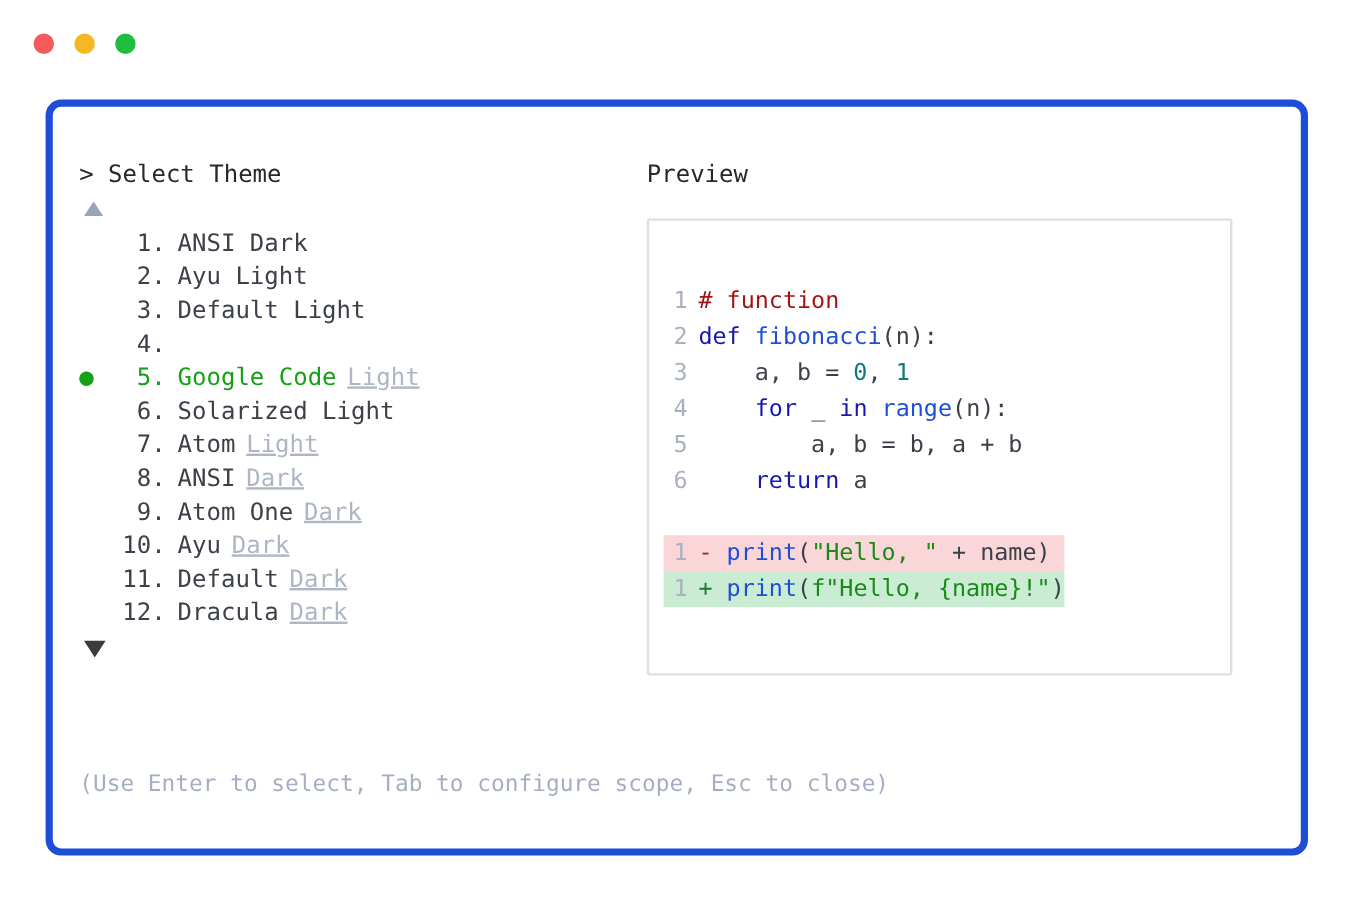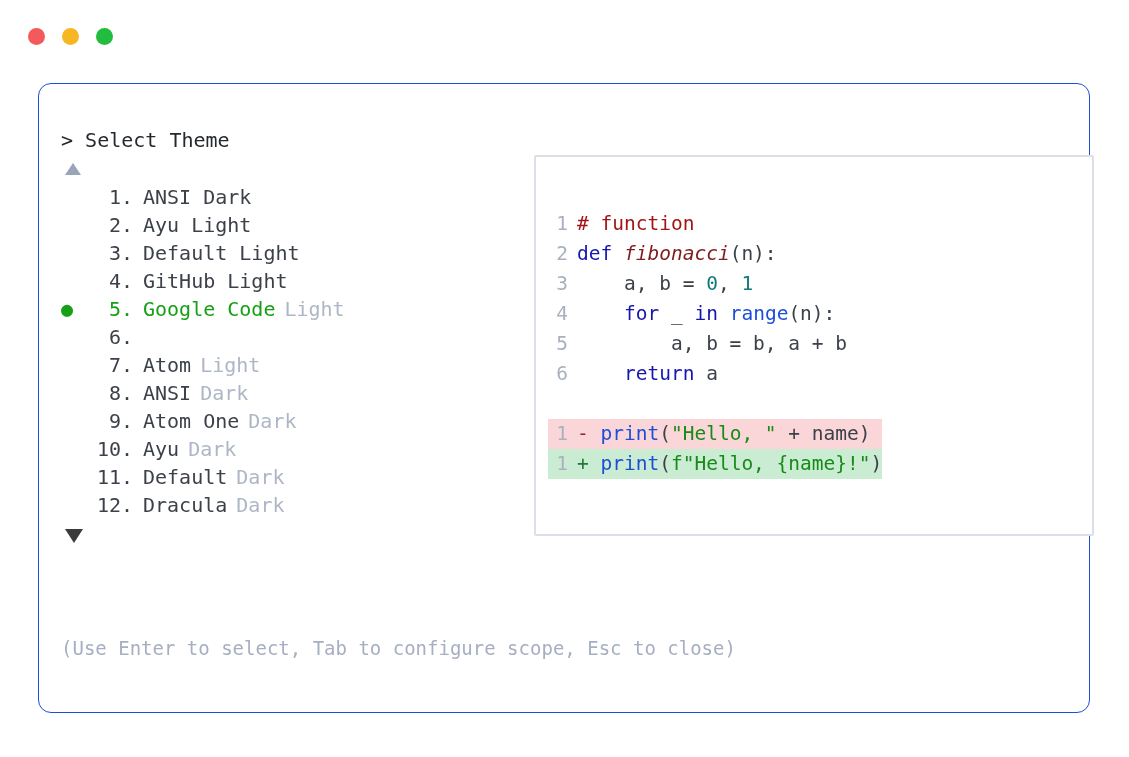--- a/index.html
+++ b/index.html
@@ -35,21 +35,21 @@
 
   
   #app-card {
     position: absolute;
     left: 38px;
     top: 83px;
     width: 1052px;
     height: 630px;
     box-sizing: border-box;
     background: #ffffff;
-    border: 1px solid #1d4ed8;
+    border: 6px solid #1d4ed8;
     border-radius: 13px;
   }
 
   
   .card-inner {
     position: relative;
     width: 100%;
     height: 100%;
   }
 
@@ -112,20 +112,21 @@
     text-align: right;
     color: #3c4149;
   }
   .row-name {
     color: #3c4149;
     padding-left: 10px;
   }
   .row-variant {
     padding-left: 9px;
     color: #3c4149;
+    text-decoration: underline;
   }
   .theme-row.selected .row-index,
   .theme-row.selected .row-name { color: #15a015; }
   .variant-muted { color: #aeb6c6 !important; }
 
   #help-line {
     position: absolute;
     left: 22px;
     top: 553px;
     font-size: 19px;
@@ -142,21 +143,21 @@
     width: 530px;
   }
   #preview-title {
     font-size: 20px;
     line-height: 22px;
     color: #24292e;
     white-space: pre;
   }
   #code-box {
     margin-top: 26px;
-    width: 560px;
+    width: 488px;
     height: 381px;
     box-sizing: border-box;
     background: #ffffff;
     border: 2px solid #dcdfe6;
     border-radius: 2px;
     position: relative;
   }
   #code-lines {
     position: absolute;
     left: 12px;
@@ -175,21 +176,21 @@
     width: 20px;
     text-align: right;
     color: #a9b1c0;
     margin-right: 9px;
   }
   .code-line.blank { height: 30px; }
 
   
   .tok-comment  { color: #a31515; }
   .tok-keyword  { color: #1616b0; margin-top: 21px; }
-  .tok-func     { color: #7f1d1d; font-style: italic; }
+  .tok-func     { color: #1d4ed8; }
   .tok-builtin  { color: #1d4ed8; }
   .tok-num      { color: #0f7a7a; }
   .tok-plain    { color: #3c4149; }
   .tok-str      { color: #178a17; }
 
   .diff-del { background: #fbd6d9; }
   .diff-add { background: #c9ecd3; }
   .diff-del .ln, .diff-add .ln { background: transparent; }
   .diff-mark-del { color: #8a2a4a; }
   .diff-mark-add { color: #1b7a35; }
@@ -209,36 +210,37 @@
     <div id="theme-picker">
 
       <div id="prompt-line"><span id="prompt-caret">&gt;</span> <span>Select Theme</span></div>
 
       <div id="scroll-up-arrow"></div>
 
       <div id="theme-list">
           <div class="theme-row"><span class="row-bullet"></span><span class="row-index">1.</span><span class="row-name">ANSI Dark</span></div>
           <div class="theme-row"><span class="row-bullet"></span><span class="row-index">2.</span><span class="row-name">Ayu Light</span></div>
           <div class="theme-row"><span class="row-bullet"></span><span class="row-index">3.</span><span class="row-name">Default Light</span></div>
-          <div class="theme-row"><span class="row-bullet"></span><span class="row-index">4.</span><span class="row-name">GitHub Light</span></div>
+          <div class="theme-row"><span class="row-bullet"></span><span class="row-index">4.</span></div>
           <div class="theme-row selected"><span class="row-bullet">●</span><span class="row-index">5.</span><span class="row-name">Google Code</span><span class="row-variant variant-muted">Light</span></div>
-          <div class="theme-row"><span class="row-bullet"></span><span class="row-index">6.</span></div>
+          <div class="theme-row"><span class="row-bullet"></span><span class="row-index">6.</span><span class="row-name">Solarized Light</span></div>
           <div class="theme-row"><span class="row-bullet"></span><span class="row-index">7.</span><span class="row-name">Atom</span><span class="row-variant variant-muted">Light</span></div>
           <div class="theme-row"><span class="row-bullet"></span><span class="row-index">8.</span><span class="row-name">ANSI</span><span class="row-variant variant-muted">Dark</span></div>
           <div class="theme-row"><span class="row-bullet"></span><span class="row-index">9.</span><span class="row-name">Atom One</span><span class="row-variant variant-muted">Dark</span></div>
           <div class="theme-row"><span class="row-bullet"></span><span class="row-index">10.</span><span class="row-name">Ayu</span><span class="row-variant variant-muted">Dark</span></div>
           <div class="theme-row"><span class="row-bullet"></span><span class="row-index">11.</span><span class="row-name">Default</span><span class="row-variant variant-muted">Dark</span></div>
           <div class="theme-row"><span class="row-bullet"></span><span class="row-index">12.</span><span class="row-name">Dracula</span><span class="row-variant variant-muted">Dark</span></div>
         </div>
 
       <div id="scroll-down-arrow"></div>
     </div>
 
     <div id="help-line">(Use Enter to select, Tab to configure scope, Esc to close)</div>
 
     <div id="preview-pane">
+      <div id="preview-title">Preview</div>
       <div id="code-box">
         <div id="code-lines"><div class="code-line"><span class="ln">1</span><span class="tok-comment"># function</span></div><div class="code-line"><span class="ln">2</span><span class="tok-keyword">def </span><span class="tok-func">fibonacci</span><span class="tok-plain">(n):</span></div><div class="code-line"><span class="ln">3</span><span class="tok-plain">    a, b = </span><span class="tok-num">0</span><span class="tok-plain">, </span><span class="tok-num">1</span></div><div class="code-line"><span class="ln">4</span><span class="tok-plain">    </span><span class="tok-keyword">for</span><span class="tok-plain"> _ </span><span class="tok-keyword">in</span><span class="tok-plain"> </span><span class="tok-builtin">range</span><span class="tok-plain">(n):</span></div><div class="code-line"><span class="ln">5</span><span class="tok-plain">        a, b = b, a + b</span></div><div class="code-line"><span class="ln">6</span><span class="tok-plain">    </span><span class="tok-keyword">return</span><span class="tok-plain"> a</span></div><div class="code-line blank"><span class="ln"></span></div><div class="code-line diff-del"><span class="ln">1</span><span class="diff-mark-del">- </span><span class="tok-builtin">print</span><span class="tok-plain">(</span><span class="tok-str">"Hello, "</span><span class="tok-plain"> + name)</span></div><div class="code-line diff-add"><span class="ln">1</span><span class="diff-mark-add">+ </span><span class="tok-builtin">print</span><span class="tok-plain">(</span><span class="tok-str">f"Hello, {name}!"</span><span class="tok-plain">)</span></div></div>
       </div>
     </div>
 
   </div>
 </div>
 
 </body></html>

